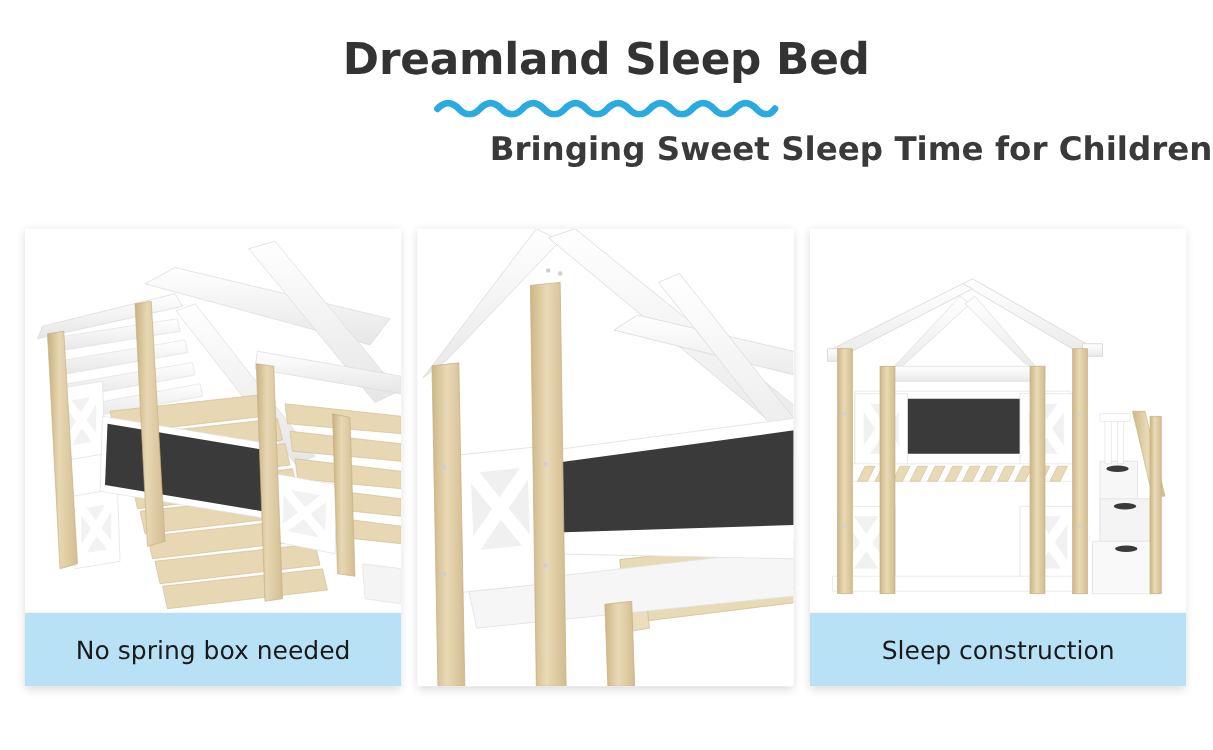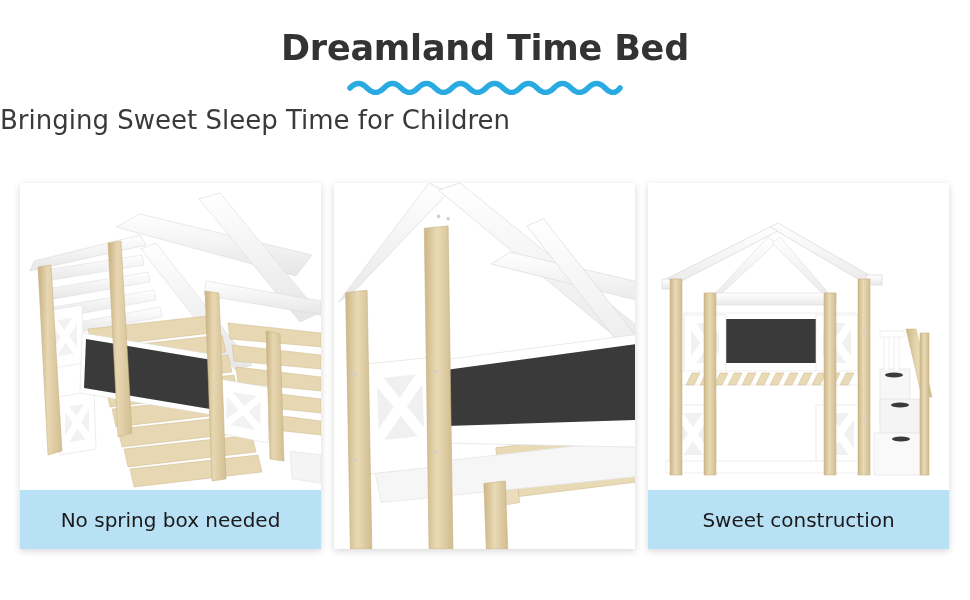--- a/index.html
+++ b/index.html
@@ -17,23 +17,23 @@
     position: absolute; left: 0; top: 28px; width: 970px;
     text-align: center;
     font-family: "DejaVu Sans", sans-serif;
     font-size: 35px; font-weight: bold; letter-spacing: -0.2px;
     color: #333333;
   }
   .wave-wrap { position: absolute; left: 0; top: 76px; width: 970px; text-align: center; }
   .wave-wrap svg { display: inline-block; vertical-align: middle; }
   .subtitle {
     position: absolute; left: 0; top: 105px; width: 970px;
-    text-align: left;
+    text-align: right;
     font-family: "DejaVu Sans", sans-serif;
-    font-size: 26px; font-weight: 400; color: #3a3a3a;
+    font-size: 26px; font-weight: 700; color: #3a3a3a;
   }
 
   
   .panels { position: absolute; left: 20px; top: 183px; width: 930px; height: 366px;
             display: flex; gap: 13px; }
   .panel {
     position: relative; width: 301px; height: 366px;
     background: #ffffff;
     box-shadow: 0 2px 7px rgba(0,0,0,0.16);
     overflow: hidden;
@@ -48,21 +48,21 @@
     font-family: "DejaVu Sans", sans-serif;
     font-size: 20px; color: #1a1a1a;
   }
 </style>
 </head>
 <body>
 
 <div class="page">
 
   <div class="header">
-    <div class="title">Dreamland Time Bed</div>
+    <div class="title">Dreamland Sleep Bed</div>
 
     <div class="wave-wrap">
       <svg width="276" height="18" viewBox="0 0 276 18" aria-hidden="true">
         <path d="M3 11 Q 11.5 2, 20 11 T 37 11 T 54 11 T 71 11 T 88 11 T 105 11 T 122 11 T 139 11 T 156 11 T 173 11 T 190 11 T 207 11 T 224 11 T 241 11 T 258 11 T 273 11" fill="none" stroke="#29ABE2" stroke-width="5.5" stroke-linecap="round"></path>
       </svg>
     </div>
 
     <div class="subtitle">Bringing Sweet Sleep Time for Children</div>
   </div>
 
@@ -290,17 +290,17 @@
             <ellipse cx="253" cy="256" rx="9" ry="2.6"></ellipse>
           </g>
 
           <rect x="236" y="152" width="5" height="36" fill="#FFFFFF" stroke="#E0E0E0" stroke-width="0.5"></rect>
           <rect x="246" y="152" width="5" height="36" fill="#FFFFFF" stroke="#E0E0E0" stroke-width="0.5"></rect>
           <rect x="232" y="148" width="24" height="6" fill="#FFFFFF" stroke="#E0E0E0" stroke-width="0.5"></rect>
           <polygon points="258,146 268,146 284,214 274,214" fill="url(#w3)" stroke="#C6B081" stroke-width="0.5"></polygon>
           <rect x="272" y="150" width="9" height="142" fill="url(#w3)" stroke="#C6B081" stroke-width="0.5"></rect>
         </svg>
       </div>
-      <div class="caption">Sweet construction</div>
+      <div class="caption">Sleep construction</div>
     </div>
 
   </div>
 </div>
 
 </body></html>

